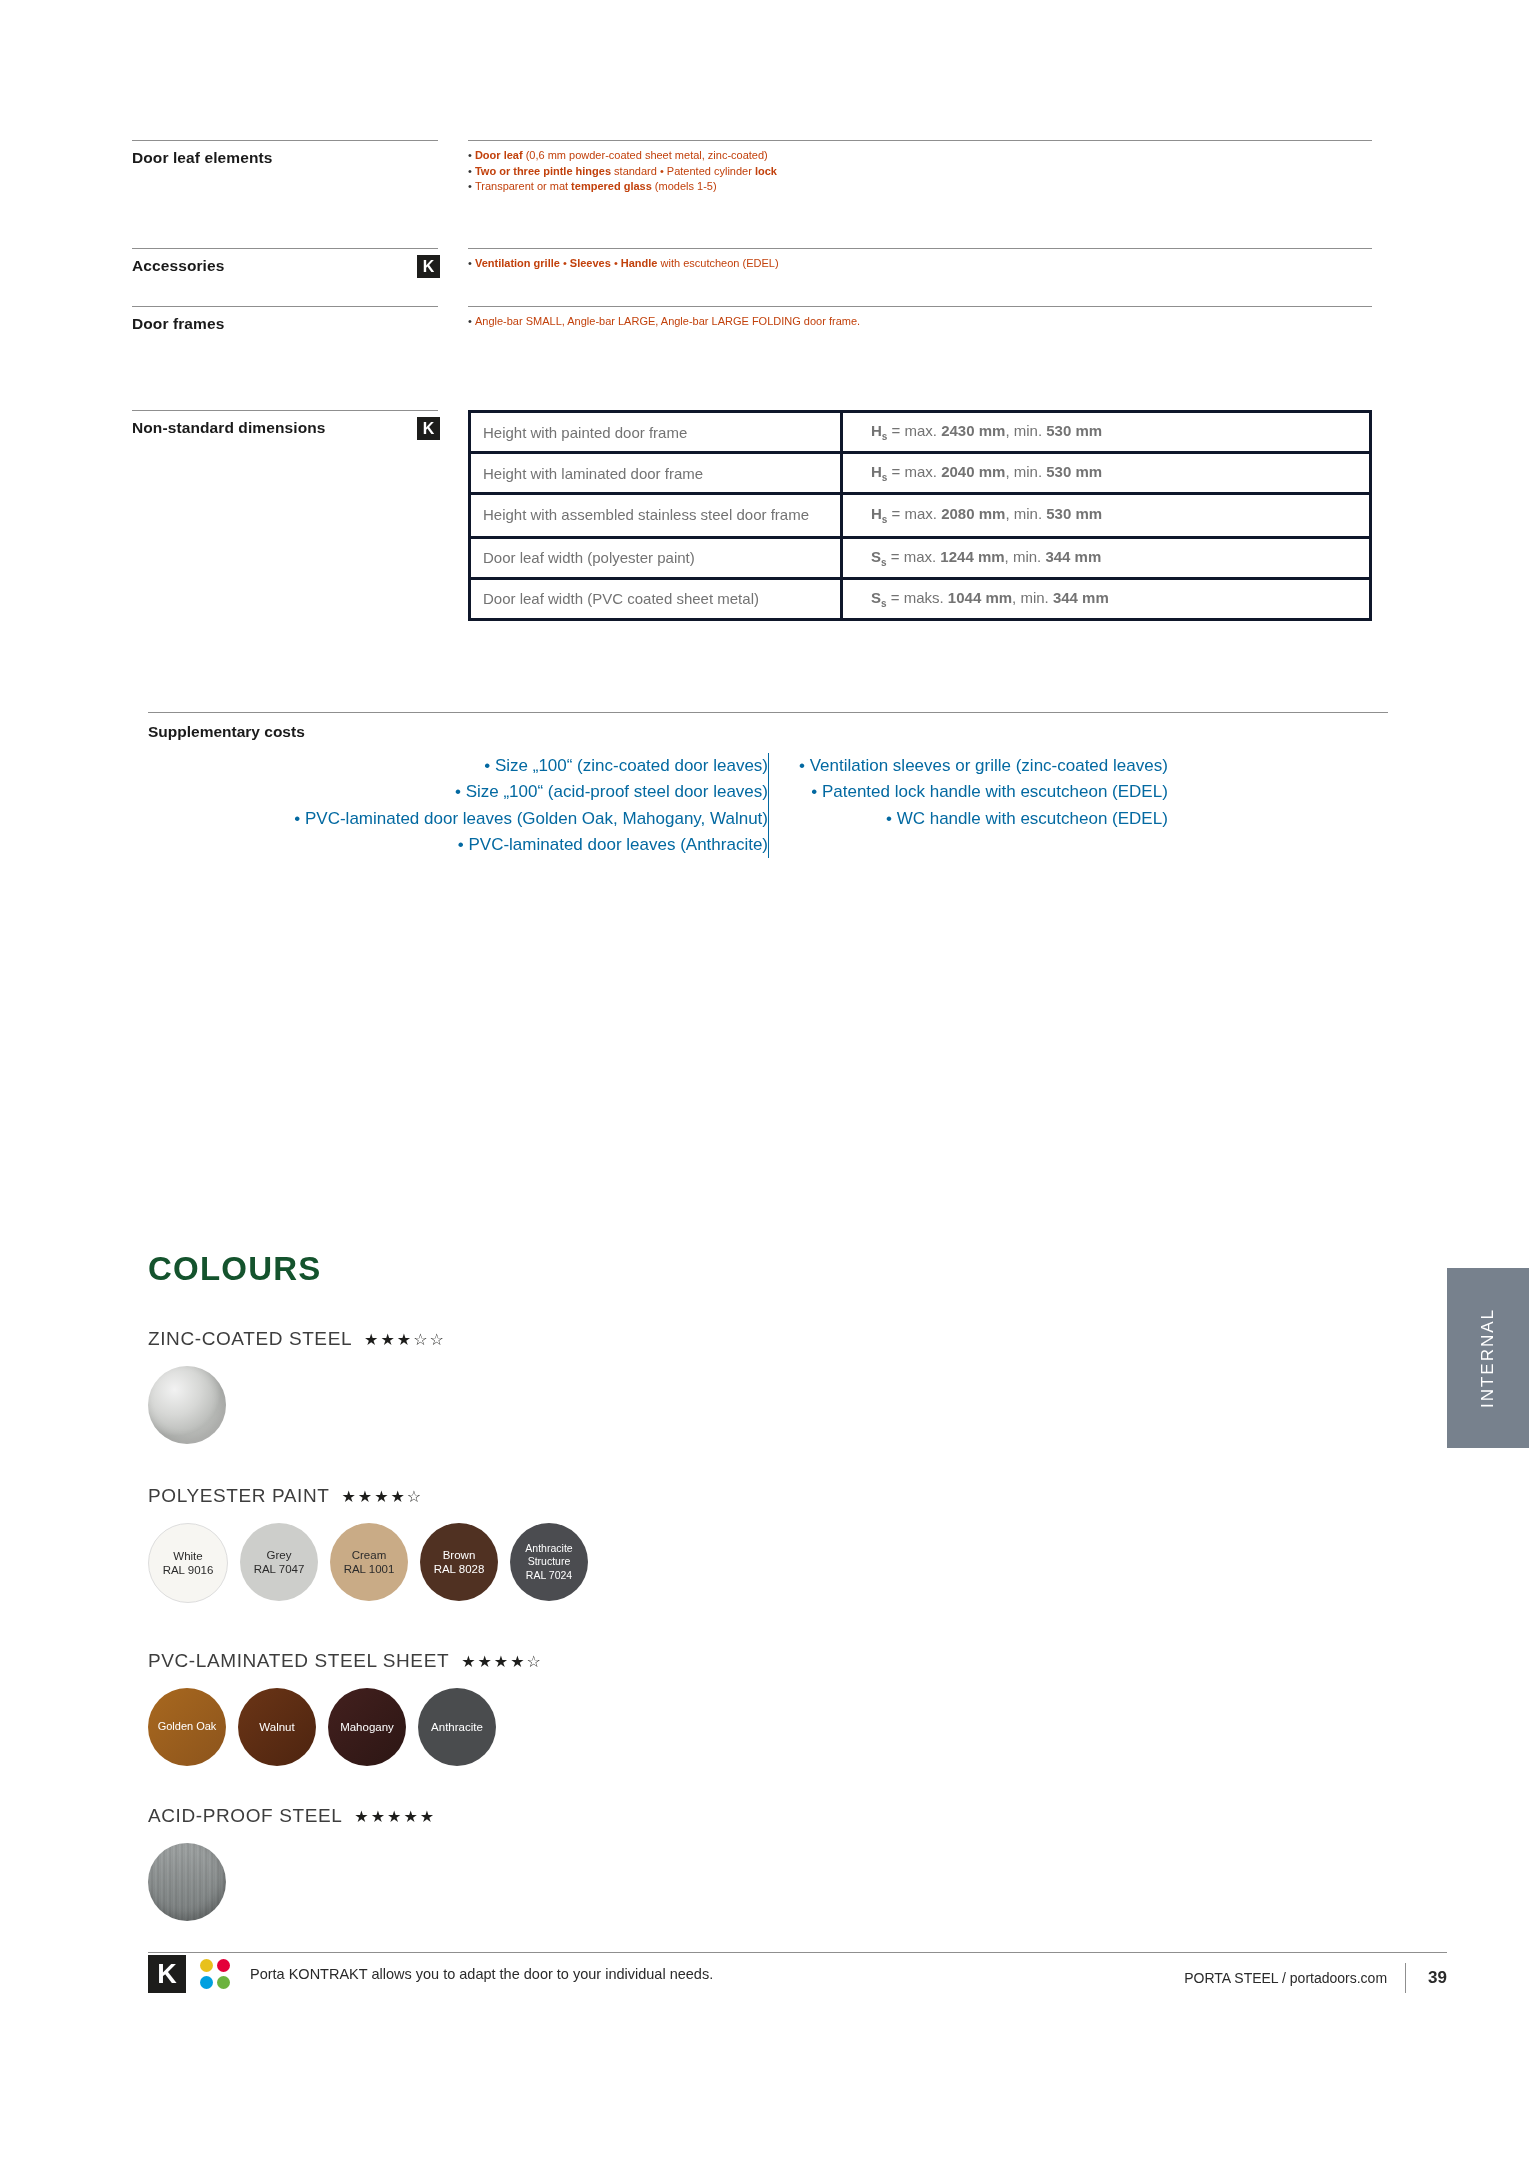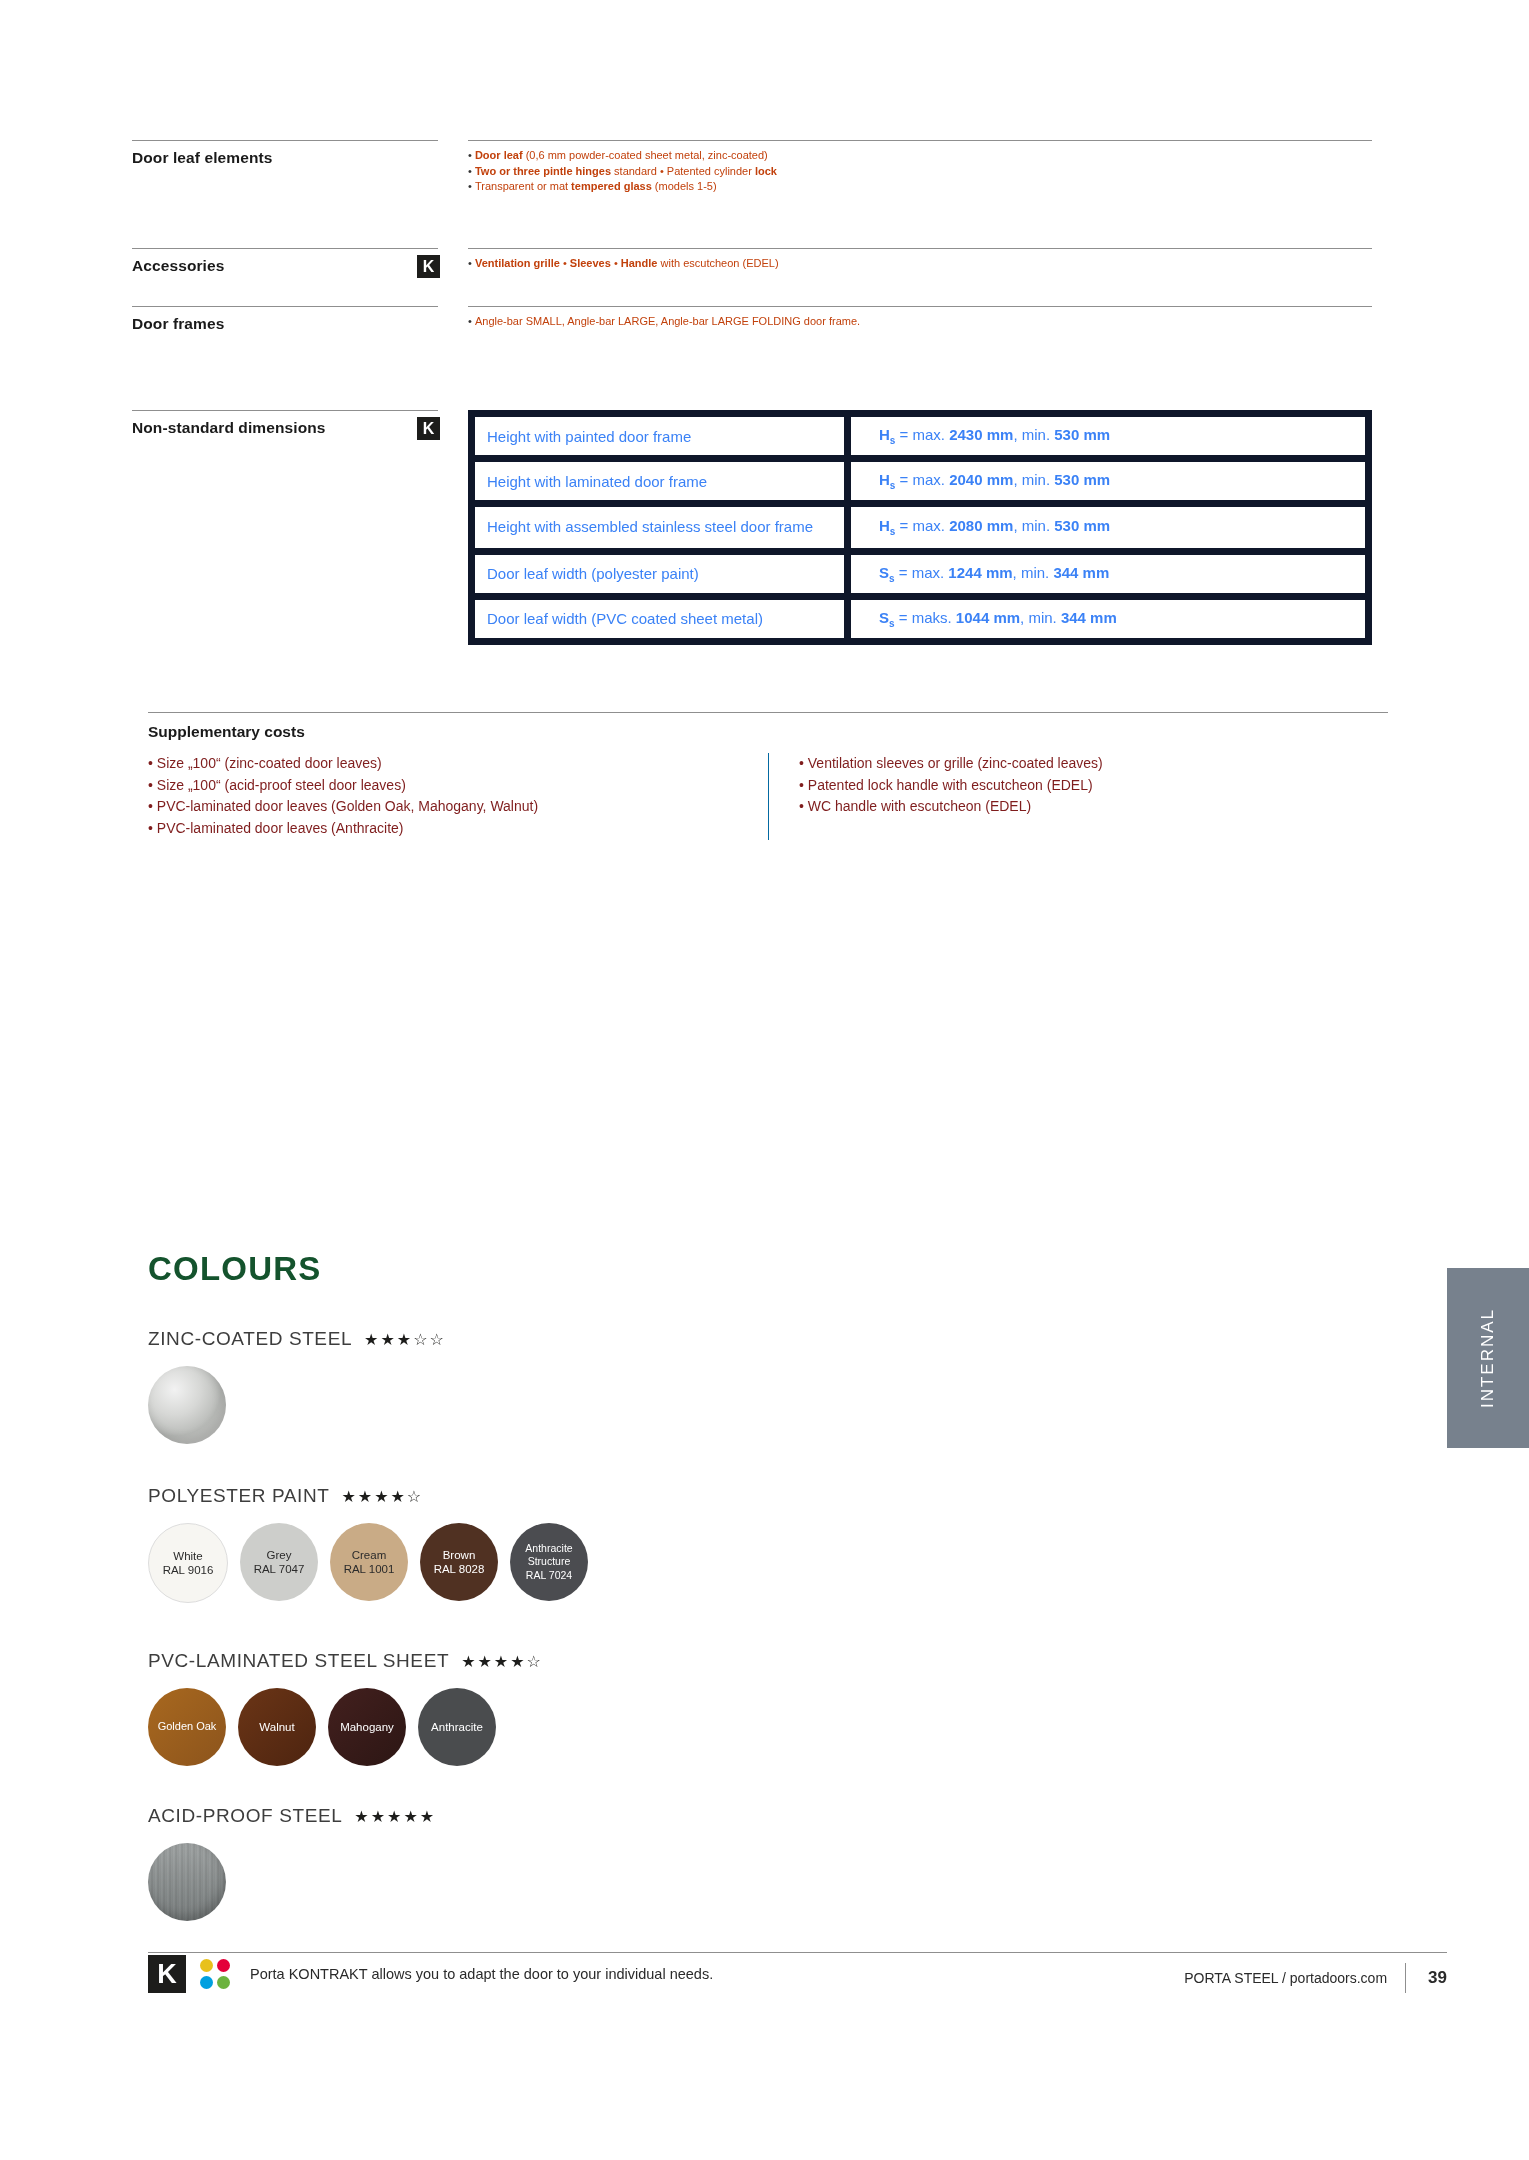--- a/index.html
+++ b/index.html
@@ -88,24 +88,24 @@
     font-family: "Liberation Sans", sans-serif;
   }
 
   
   .dim-table {
     border-collapse: collapse;
     width: 100%;
     font-size: 15px;
   }
   .dim-table td {
-    border: 7px solid #0f172a;
+    border: 3px solid #0f172a;
     padding: 9px 12px;
     vertical-align: middle;
-    color: #3b82f6;
+    color: #737373;
   }
   .dim-table td.name { width: 345px; }
   .dim-table td.val { padding-left: 28px; }
   .sub { font-size: 10px; vertical-align: sub; }
 
   
   .supp {
     position: absolute;
     left: 148px;
     top: 712px;
@@ -117,23 +117,24 @@
   }
   .supp h3 {
     font-size: 15.5px;
     font-weight: bold;
     margin: 10px 0 12px 0;
   }
   .supp-cols {
     display: flex;
   }
   .supp-col {
-    font-size: 14px;
+    font-size: 17px;
     line-height: 1.55;
-    color: #7f1d1d;
+    color: #0369a1;
+    text-align: right;
   }
   .supp-col.left { width: 620px; }
   .supp-col.right {
     padding-left: 30px;
     border-left: 1px solid #0369a1;
     min-height: 86px;
   }
   .supp-col ul { margin: 0; padding: 0; list-style: none; }
   .supp-col li:before { content: "\2022\00a0"; }
 

